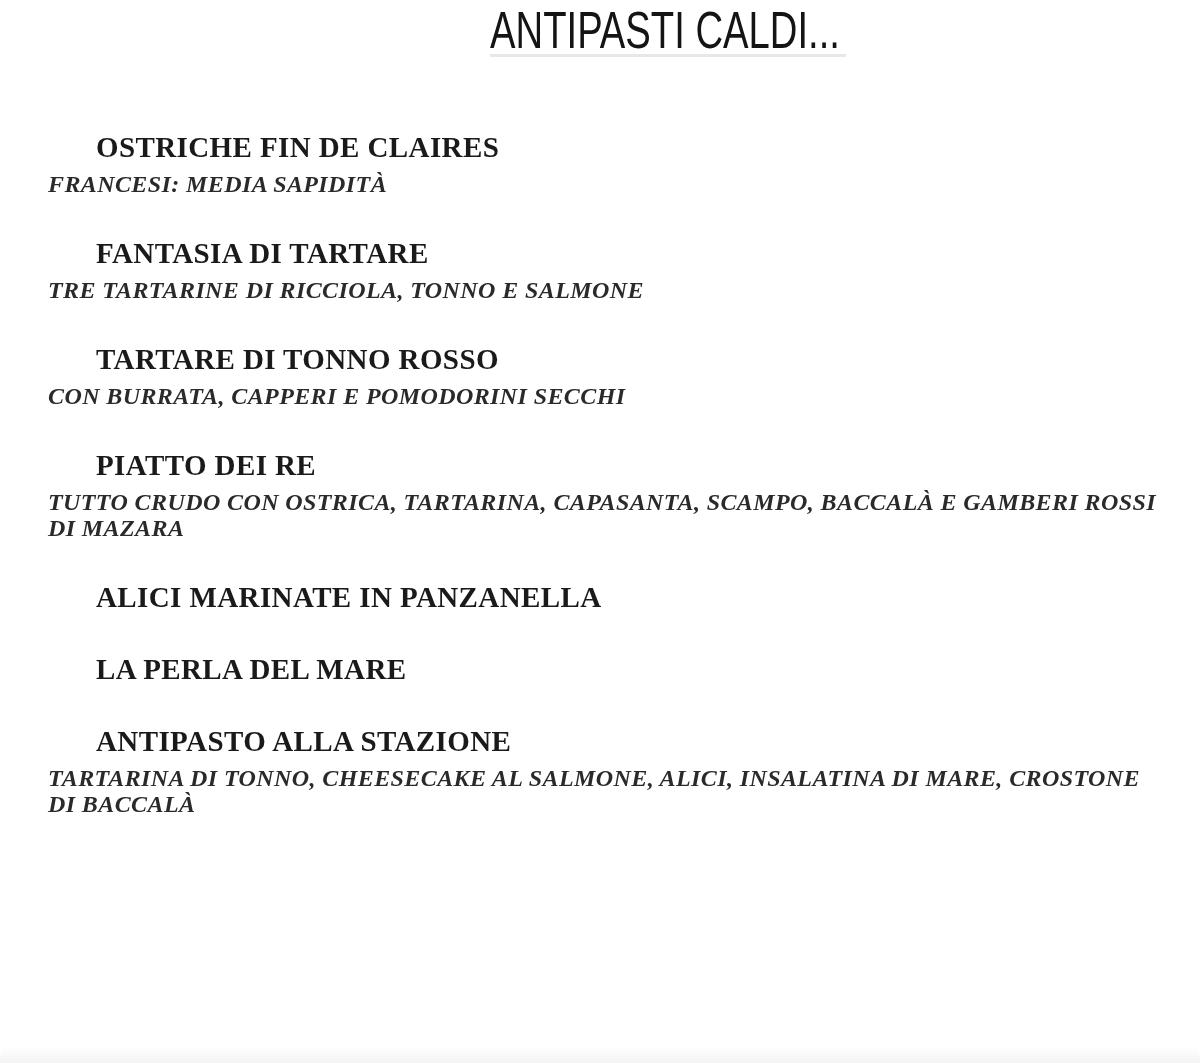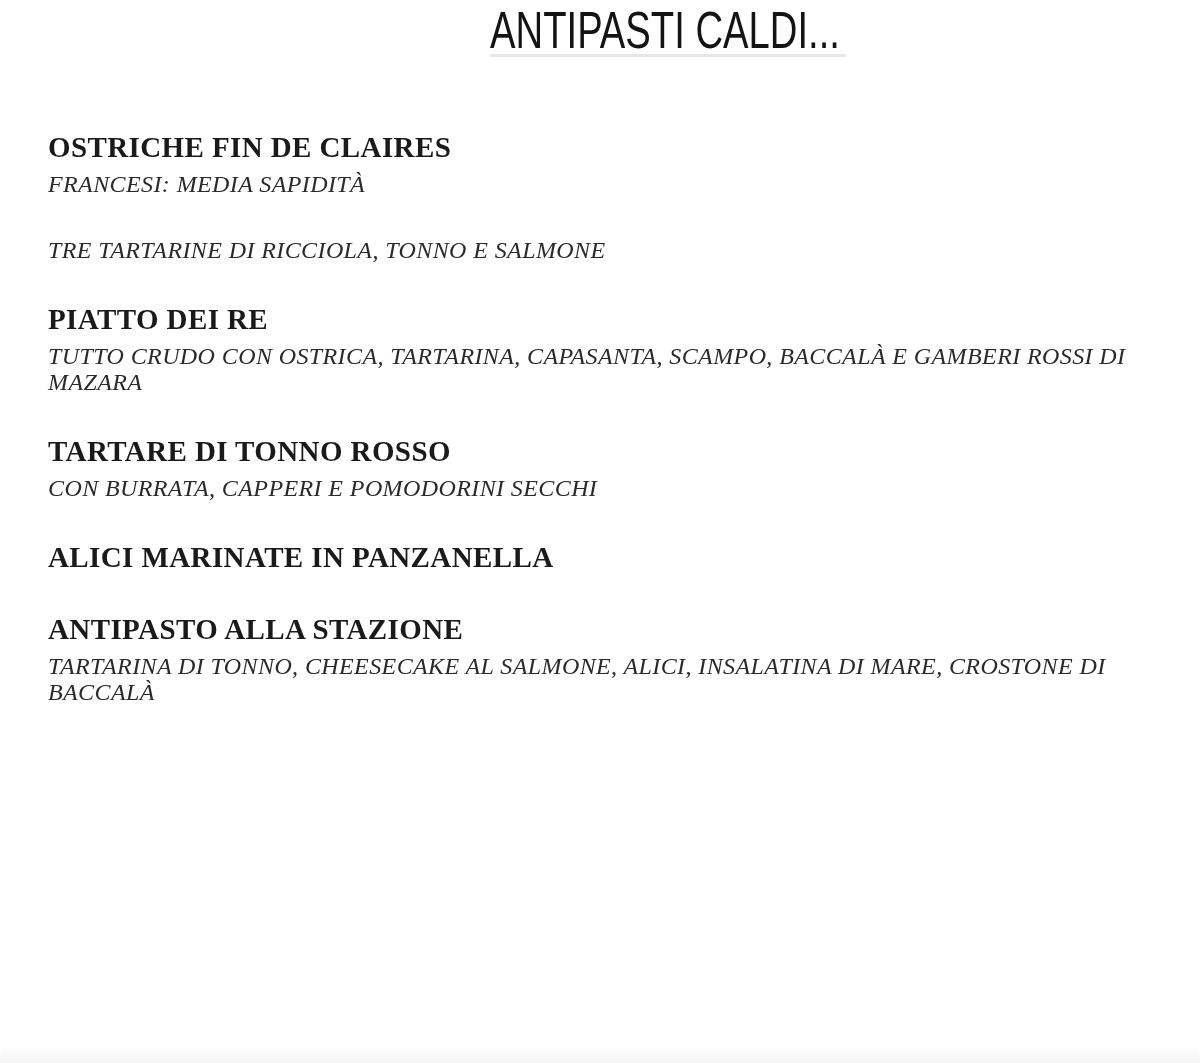--- a/index.html
+++ b/index.html
@@ -37,25 +37,26 @@
   }
   .menu-item { margin-bottom: 40px; }
   .menu-item .title {
     font-family: "Liberation Serif", serif;
     font-weight: 700;
     font-size: 29px;
     line-height: 32px;
     letter-spacing: 0.4px;
     color: #1a1a1a;
     text-transform: uppercase;
+    margin-left: 48px;
   }
   .menu-item .desc {
     font-family: "Liberation Serif", serif;
     font-style: italic;
-    font-weight: 400;
+    font-weight: 700;
     font-size: 24px;
     line-height: 26px;
     letter-spacing: 0.4px;
     color: #2a2a2a;
     margin-top: 8px;
     text-transform: uppercase;
   }
   
   .bottom-fade {
     position: absolute;
@@ -80,34 +81,36 @@
 </header>
 
 <main class="menu">
   <div class="menu-item">
     <div class="title">OSTRICHE FIN DE CLAIRES</div>
     <div class="desc">FRANCESI: MEDIA SAPIDITÀ</div>
   </div>
   <div class="menu-item">
   </div>
   <div class="menu-item">
+    <div class="title">FANTASIA DI TARTARE</div>
     <div class="desc">TRE TARTARINE DI RICCIOLA, TONNO E SALMONE</div>
+  </div>
+  <div class="menu-item">
+    <div class="title">TARTARE DI TONNO ROSSO</div>
+    <div class="desc">CON BURRATA, CAPPERI E POMODORINI SECCHI</div>
   </div>
   <div class="menu-item">
     <div class="title">PIATTO DEI RE</div>
     <div class="desc">TUTTO CRUDO CON OSTRICA, TARTARINA, CAPASANTA, SCAMPO, BACCALÀ E GAMBERI ROSSI DI MAZARA</div>
   </div>
   <div class="menu-item">
-    <div class="title">TARTARE DI TONNO ROSSO</div>
-    <div class="desc">CON BURRATA, CAPPERI E POMODORINI SECCHI</div>
-  </div>
-  <div class="menu-item">
     <div class="title">ALICI MARINATE IN PANZANELLA</div>
   </div>
   <div class="menu-item">
+    <div class="title">LA PERLA DEL MARE</div>
   </div>
   <div class="menu-item">
   </div>
   <div class="menu-item">
     <div class="title">ANTIPASTO ALLA STAZIONE</div>
     <div class="desc">TARTARINA DI TONNO, CHEESECAKE AL SALMONE, ALICI, INSALATINA DI MARE, CROSTONE DI BACCALÀ</div>
   </div>
 </main>
 
 <div class="bottom-fade"></div>

